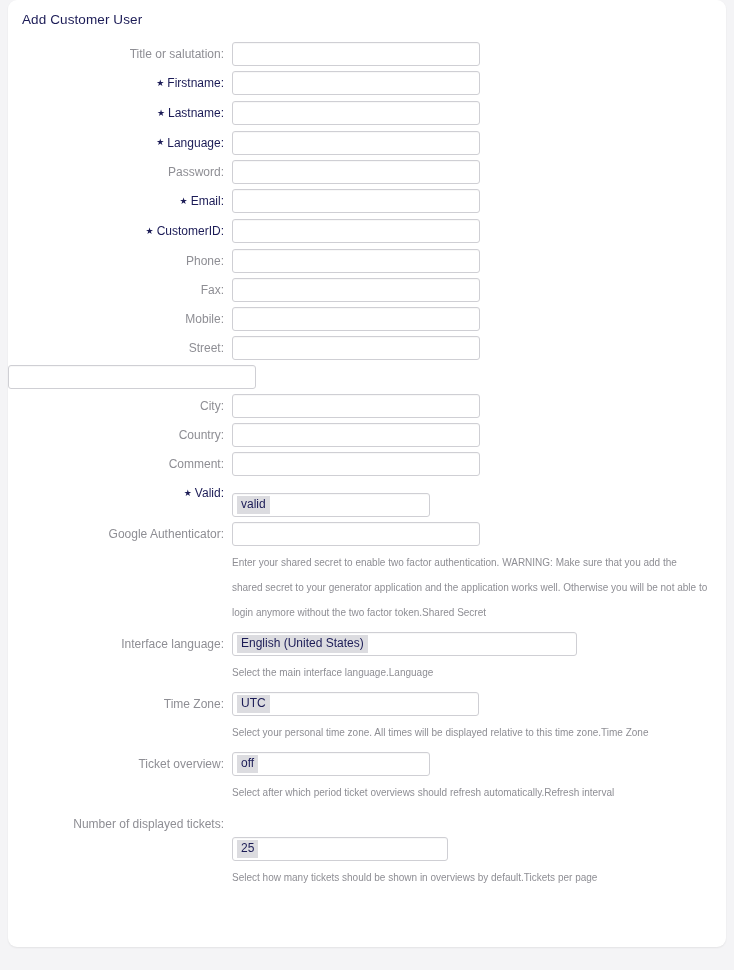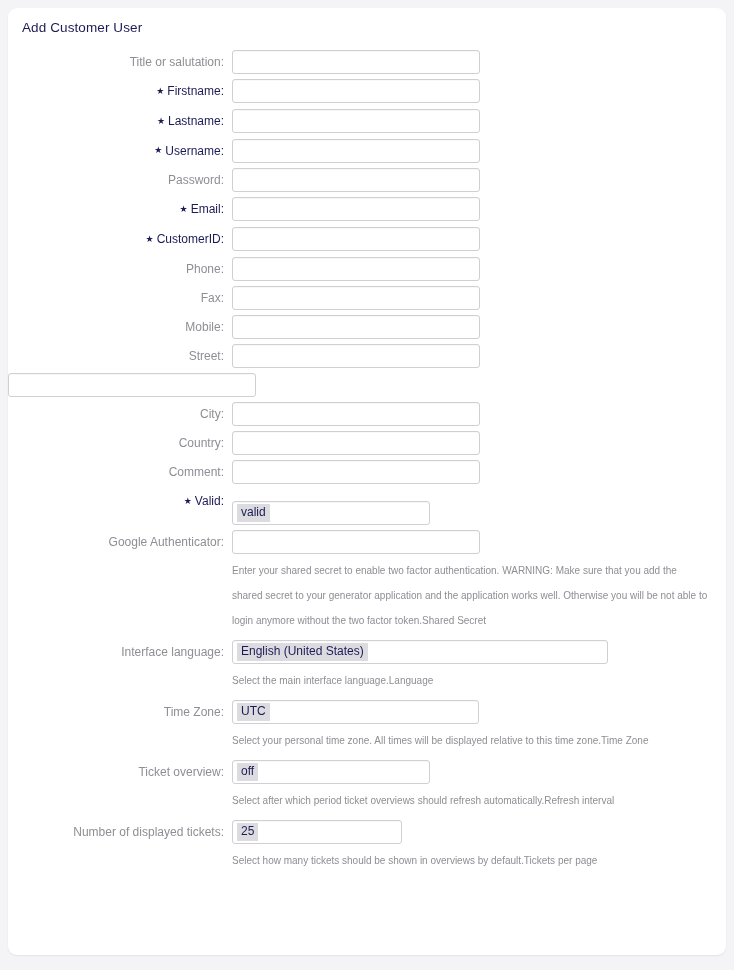--- a/index.html
+++ b/index.html
@@ -13,21 +13,21 @@
     background: #f4f4f6;
     font-family: "Liberation Sans", sans-serif;
     font-size: 12px;
     color: #333;
     overflow: hidden;
   }
 
   .widget-card {
     position: absolute;
     left: 8px;
-    top: 8px;
+    top: 0;
     width: 718px;
     height: 947px;
     background: #ffffff;
     border-radius: 9px;
     box-sizing: border-box;
     box-shadow: 0 1px 2px rgba(0,0,0,0.07);
     overflow: hidden;
   }
 
   .widget-header {
@@ -113,24 +113,24 @@
     display: inline-block;
     background: #dcdce0;
     color: #1b1b56;
     font-size: 12px;
     line-height: 15px;
     padding: 1px 4px 2px 4px;
     white-space: nowrap;
   }
 
   .sel-valid    { width: 198px; margin-top: 12px; }
-  .sel-lang     { width: 376px; }
+  .sel-lang     { width: 345px; }
   .sel-tz       { width: 247px; }
   .sel-overview { width: 198px; }
-  .sel-tickets  { width: 170px; }
+  .sel-tickets  { width: 216px; margin-top: 25px; }
 
   .field-desc {
     font-size: 10px;
     color: #8e8e94;
     line-height: 25px;
     width: 476px;
     margin-top: 4px;
     margin-bottom: 2px;
   }
 
@@ -187,21 +187,21 @@
             <input type="text" class="text-input" value="" style="">
           </div>
         </div>
         <div class="form-row">
           <div class="form-label required"><span class="req-star">★</span><span>Lastname:</span></div>
           <div class="field-col">
             <input type="text" class="text-input" value="" style="">
           </div>
         </div>
         <div class="form-row">
-          <div class="form-label required"><span class="req-star">★</span><span>Username:</span></div>
+          <div class="form-label required"><span class="req-star">★</span><span>Language:</span></div>
           <div class="field-col">
             <input type="text" class="text-input" value="" style="">
           </div>
         </div>
         <div class="form-row">
           <div class="form-label"><span>Password:</span></div>
           <div class="field-col">
             <input type="text" class="text-input" value="" style="">
           </div>
         </div>

